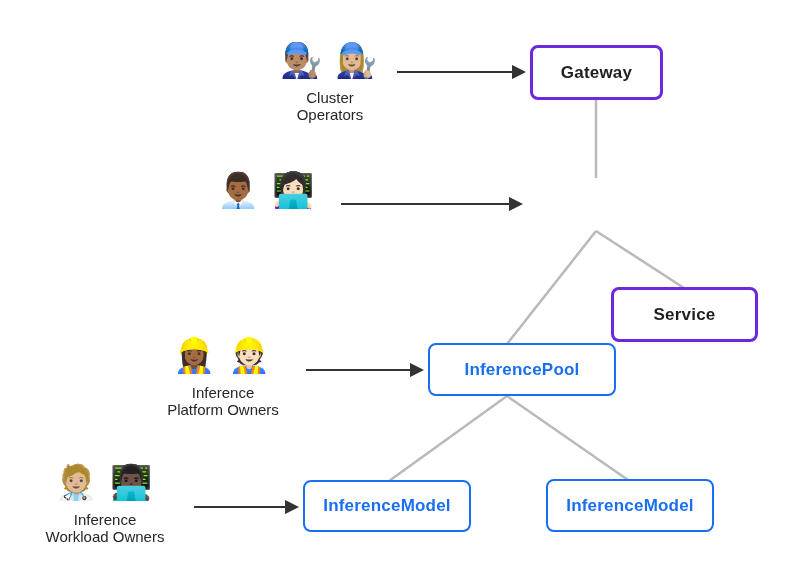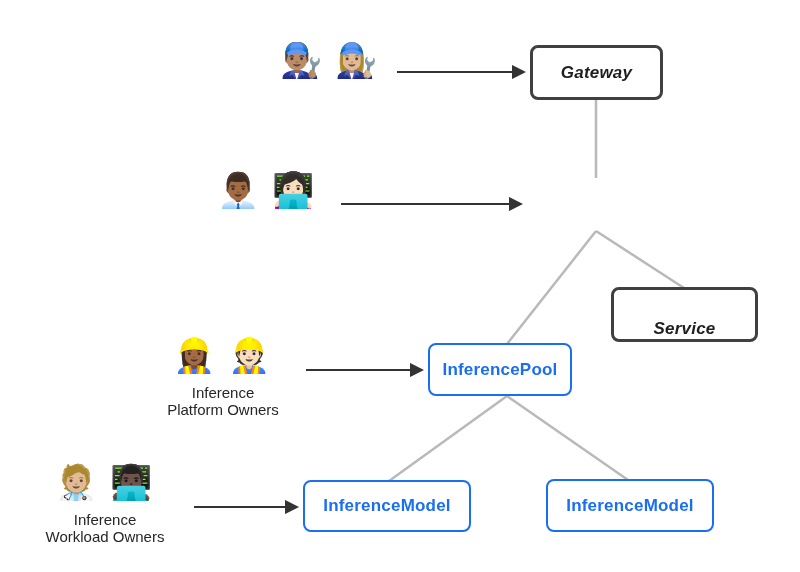--- a/index.html
+++ b/index.html
@@ -17,27 +17,27 @@
     position: absolute;
     background: #ffffff;
     border-radius: 8px;
     display: flex; align-items: center; justify-content: center;
     font-weight: 700;
     font-size: 17px;
     letter-spacing: 0.2px;
     box-sizing: border-box;
     color: #1f1f1f;
   }
-  .node.std  { border: 3px solid #404040; font-style: italic; }
+  .node.std  { border: 3px solid #6d28d9; }
   .node.blue { border: 2.5px solid #1a6ef2; color: #1a6ef2; }
 
   #node-gateway         { left: 530px; top: 45px;  width: 133px; height: 55px; }
   #node-httproute       { left: 527px; top: 178px; width: 140px; height: 53px; }
-  #node-service         { left: 611px; top: 287px; width: 147px; height: 55px; align-items: flex-end; }
-  #node-inferencepool   { left: 428px; top: 343px; width: 144px; height: 53px; }
+  #node-service         { left: 611px; top: 287px; width: 147px; height: 55px; }
+  #node-inferencepool   { left: 428px; top: 343px; width: 188px; height: 53px; }
   #node-inferencemodel1 { left: 303px; top: 480px; width: 168px; height: 52px; }
   #node-inferencemodel2 { left: 546px; top: 479px; width: 168px; height: 53px; }
 
   .actor {
     position: absolute;
     width: 170px;
     text-align: center;
   }
   .actor .emoji {
     font-size: 34px;
@@ -93,20 +93,22 @@
   </div>
   <div class="node blue" id="node-inferencemodel1">
     <span>InferenceModel</span>
   </div>
   <div class="node blue" id="node-inferencemodel2">
     <span>InferenceModel</span>
   </div>
 
   <div class="actor" id="actor-cluster-operators">
     <div class="emoji">👨🏽‍🔧 👩🏼‍🔧</div>
+    <div class="label">Cluster
+Operators</div>
   </div>
   <div class="actor" id="actor-application-developers">
     <div class="emoji">👨🏾‍💼 👩🏻‍💻</div>
   </div>
   <div class="actor" id="actor-inference-platform-owners">
     <div class="emoji">👷🏾‍♀️ 👷🏻</div>
     <div class="label">Inference
 Platform Owners</div>
   </div>
   <div class="actor" id="actor-inference-workload-owners">

